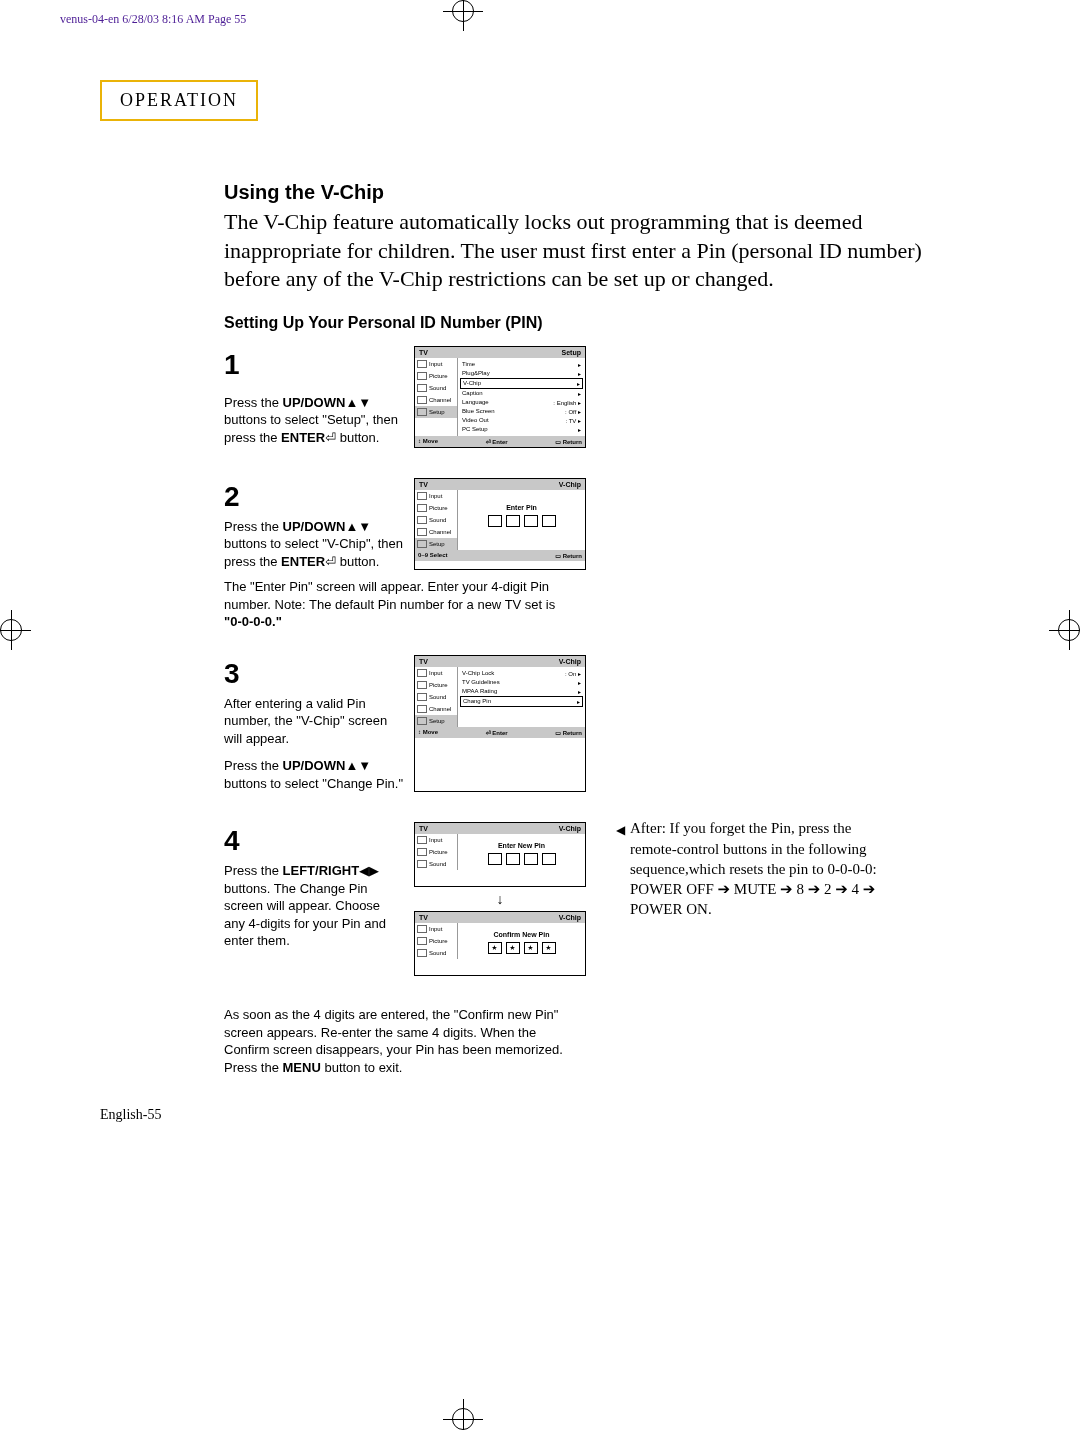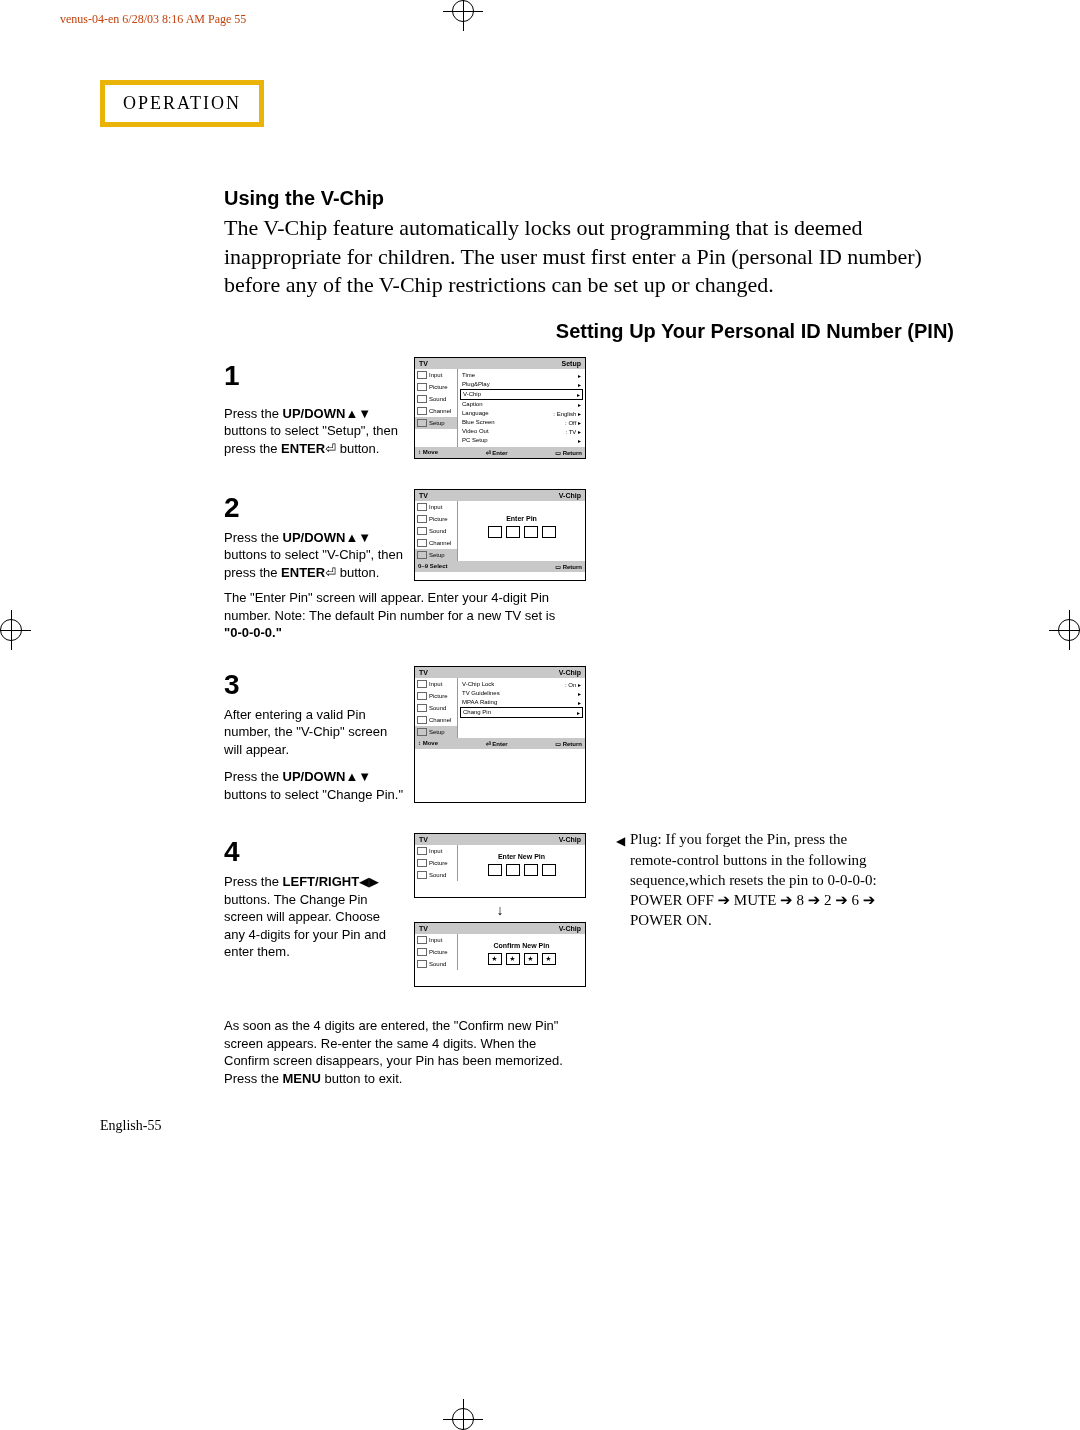--- a/index.html
+++ b/index.html
@@ -10,21 +10,21 @@
     width: 1080px;
     height: 1430px;
     position: relative;
     color: #000;
   }
   .print-header {
     position: absolute;
     top: 12px;
     left: 60px;
     font-size: 12px;
-    color: #c2410c;
+    color: #4c1d95;
     font-family: "Times New Roman", serif;
   }
   .crop-mark-top {
     position: absolute;
     top: 0;
     left: 452px;
   }
   .crop-mark-left {
     position: absolute;
     top: 619px;
@@ -66,21 +66,21 @@
     left: 10px;
     top: -10px;
   }
   .page {
     position: absolute;
     top: 80px;
     left: 100px;
     width: 870px;
   }
   .section-box {
-    border: 5px solid #eab308;
+    border: 2px solid #eab308;
     padding: 8px 18px;
     display: inline-block;
     font-family: "Times New Roman", serif;
     font-size: 18px;
     letter-spacing: 2px;
   }
   .main-content {
     margin-left: 124px;
     margin-top: 60px;
     width: 730px;
@@ -90,23 +90,22 @@
     margin: 0 0 4px 0;
     font-weight: bold;
   }
   .intro {
     font-family: "Times New Roman", serif;
     font-size: 22px;
     line-height: 1.3;
     margin-bottom: 20px;
   }
   h2 {
-    font-size: 20px;
+    font-size: 16px;
     margin: 0 0 14px 0;
-    text-align: right;
   }
   .step-row {
     display: flex;
     margin-bottom: 30px;
     position: relative;
   }
   .step-text {
     width: 180px;
     margin-right: 10px;
     font-size: 13px;
@@ -540,23 +539,23 @@
                   <div class="pin-box">★</div>
                 </div>
               </div>
             </div>
           </div>
         </div>
       </div>
 
       <div class="note-col">
         <span class="arrow-left">◀</span>
-        <span>Plug:</span>
+        <span>After:</span>
         <span>If you forget the Pin, press the remote-control buttons in the following sequence,which resets the pin to 0-0-0-0:</span>
-        <div>POWER OFF ➔ MUTE ➔ 8 ➔ 2 ➔ 6 ➔ POWER ON.</div>
+        <div>POWER OFF ➔ MUTE ➔ 8 ➔ 2 ➔ 4 ➔ POWER ON.</div>
       </div>
     </div>
 
     <div class="below-text">
       <span>As soon as the 4 digits are entered, the "Confirm new Pin" screen appears. Re-enter the same 4 digits. When the Confirm screen disappears, your Pin has been memorized.</span><br>
       <span>Press the </span><b>MENU</b><span> button to exit.</span>
     </div>
 
     <div class="page-footer">English-55</div>
   </div>

